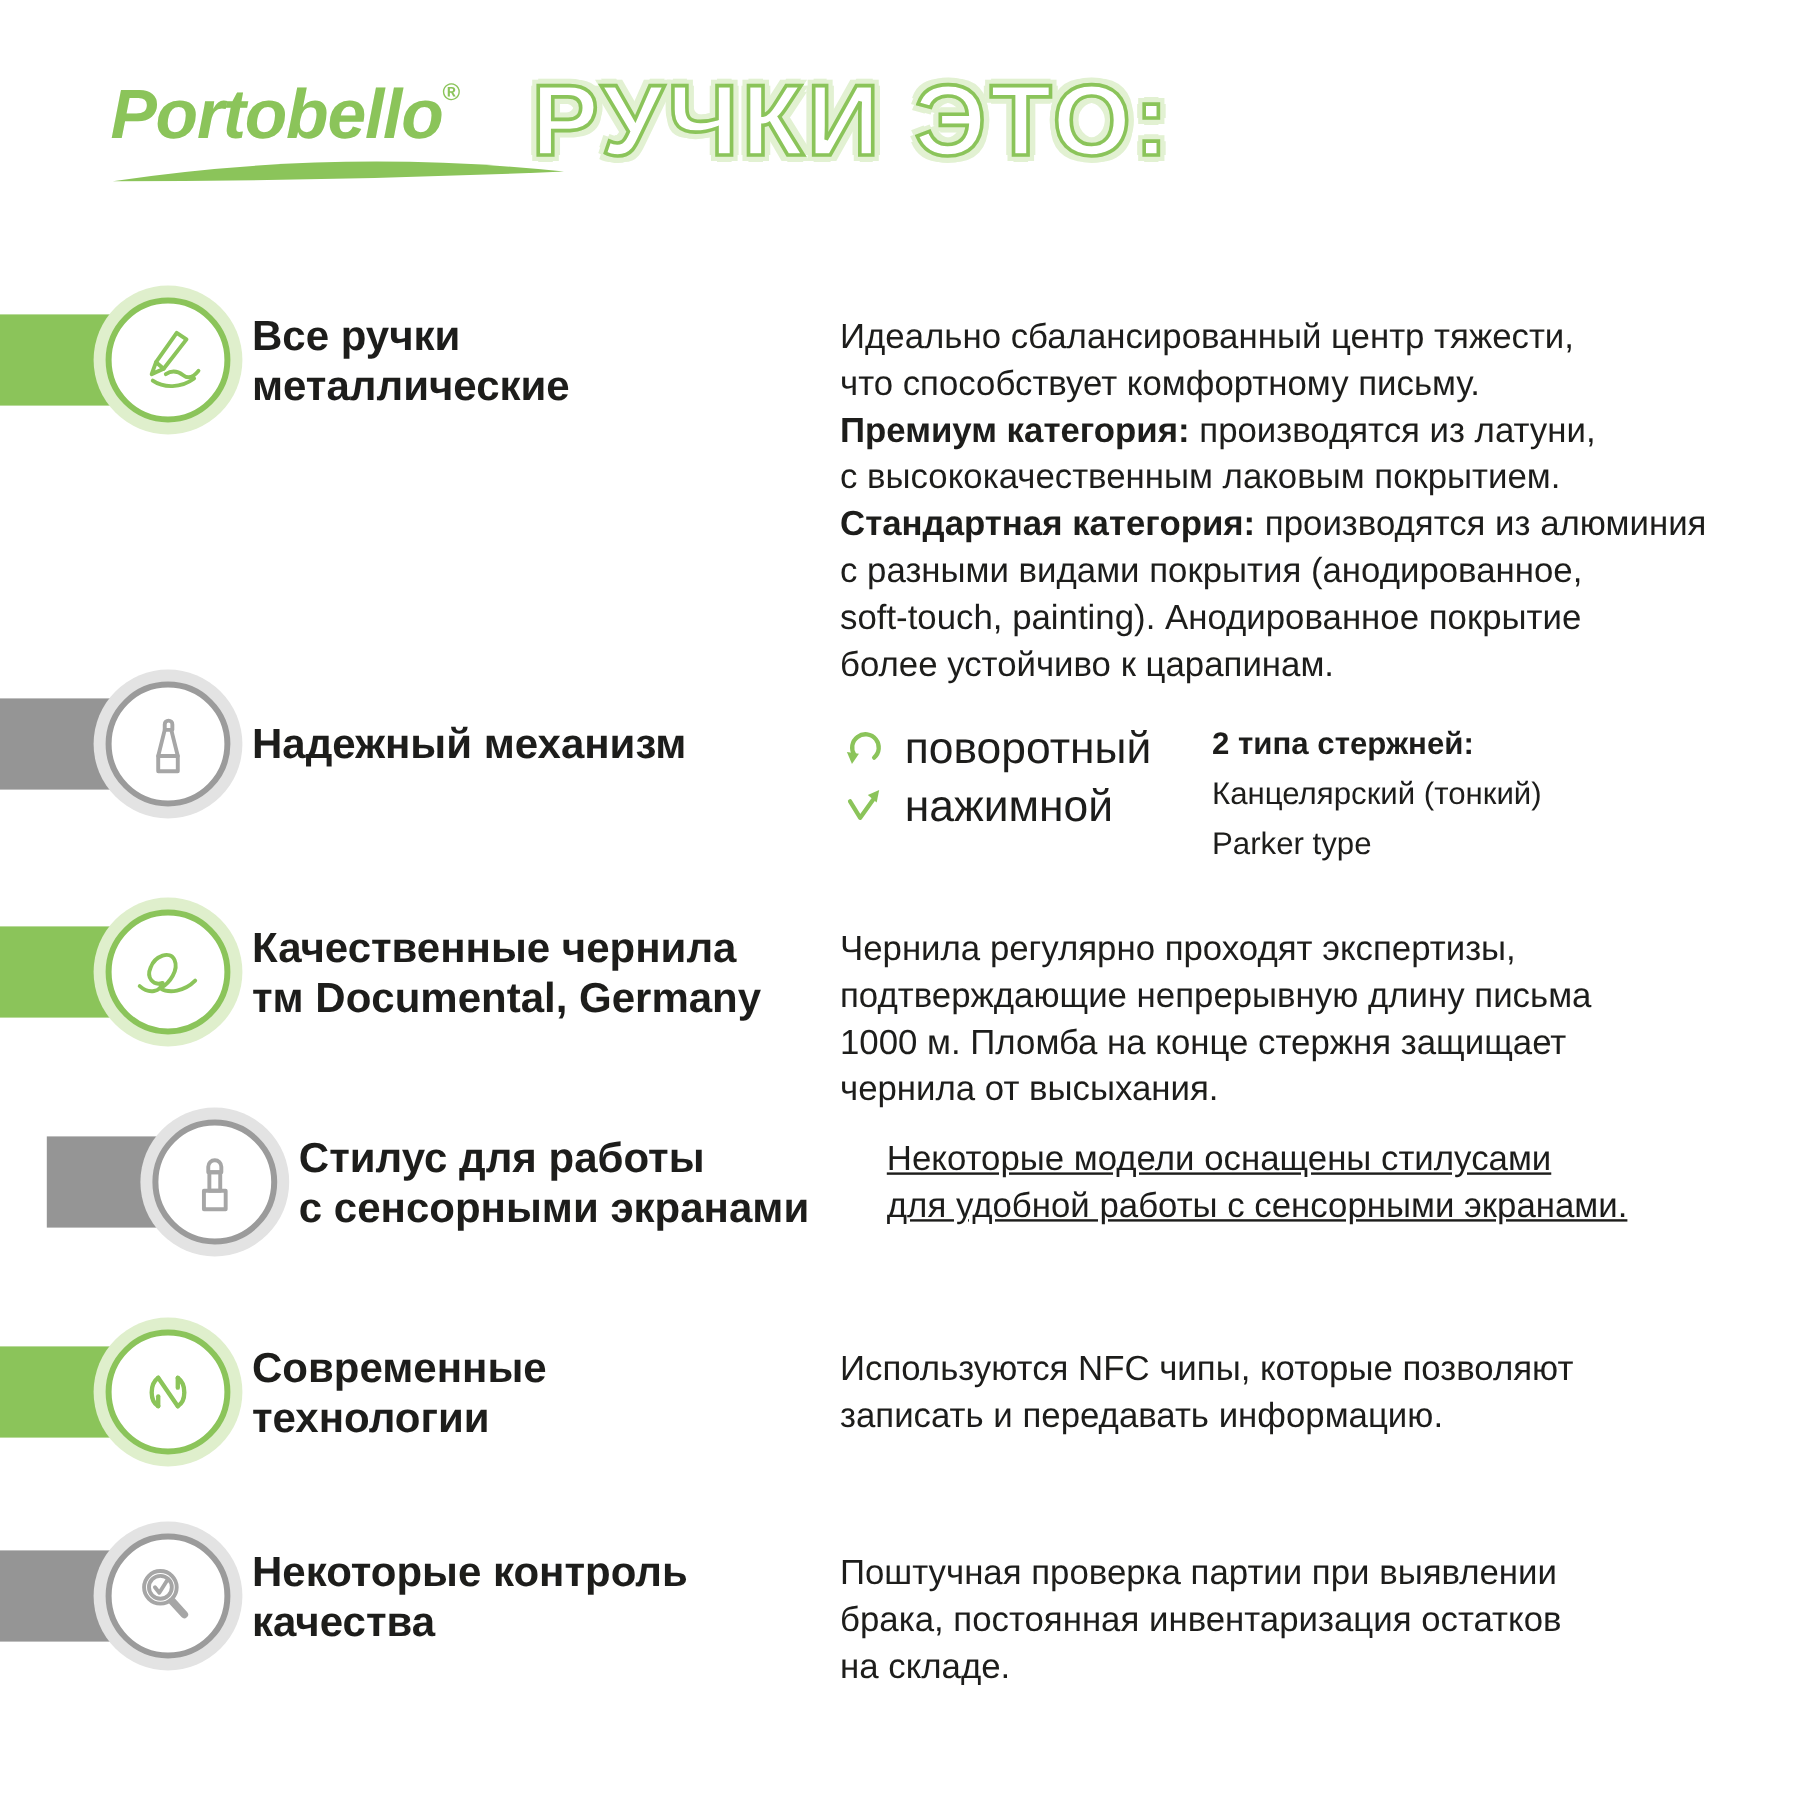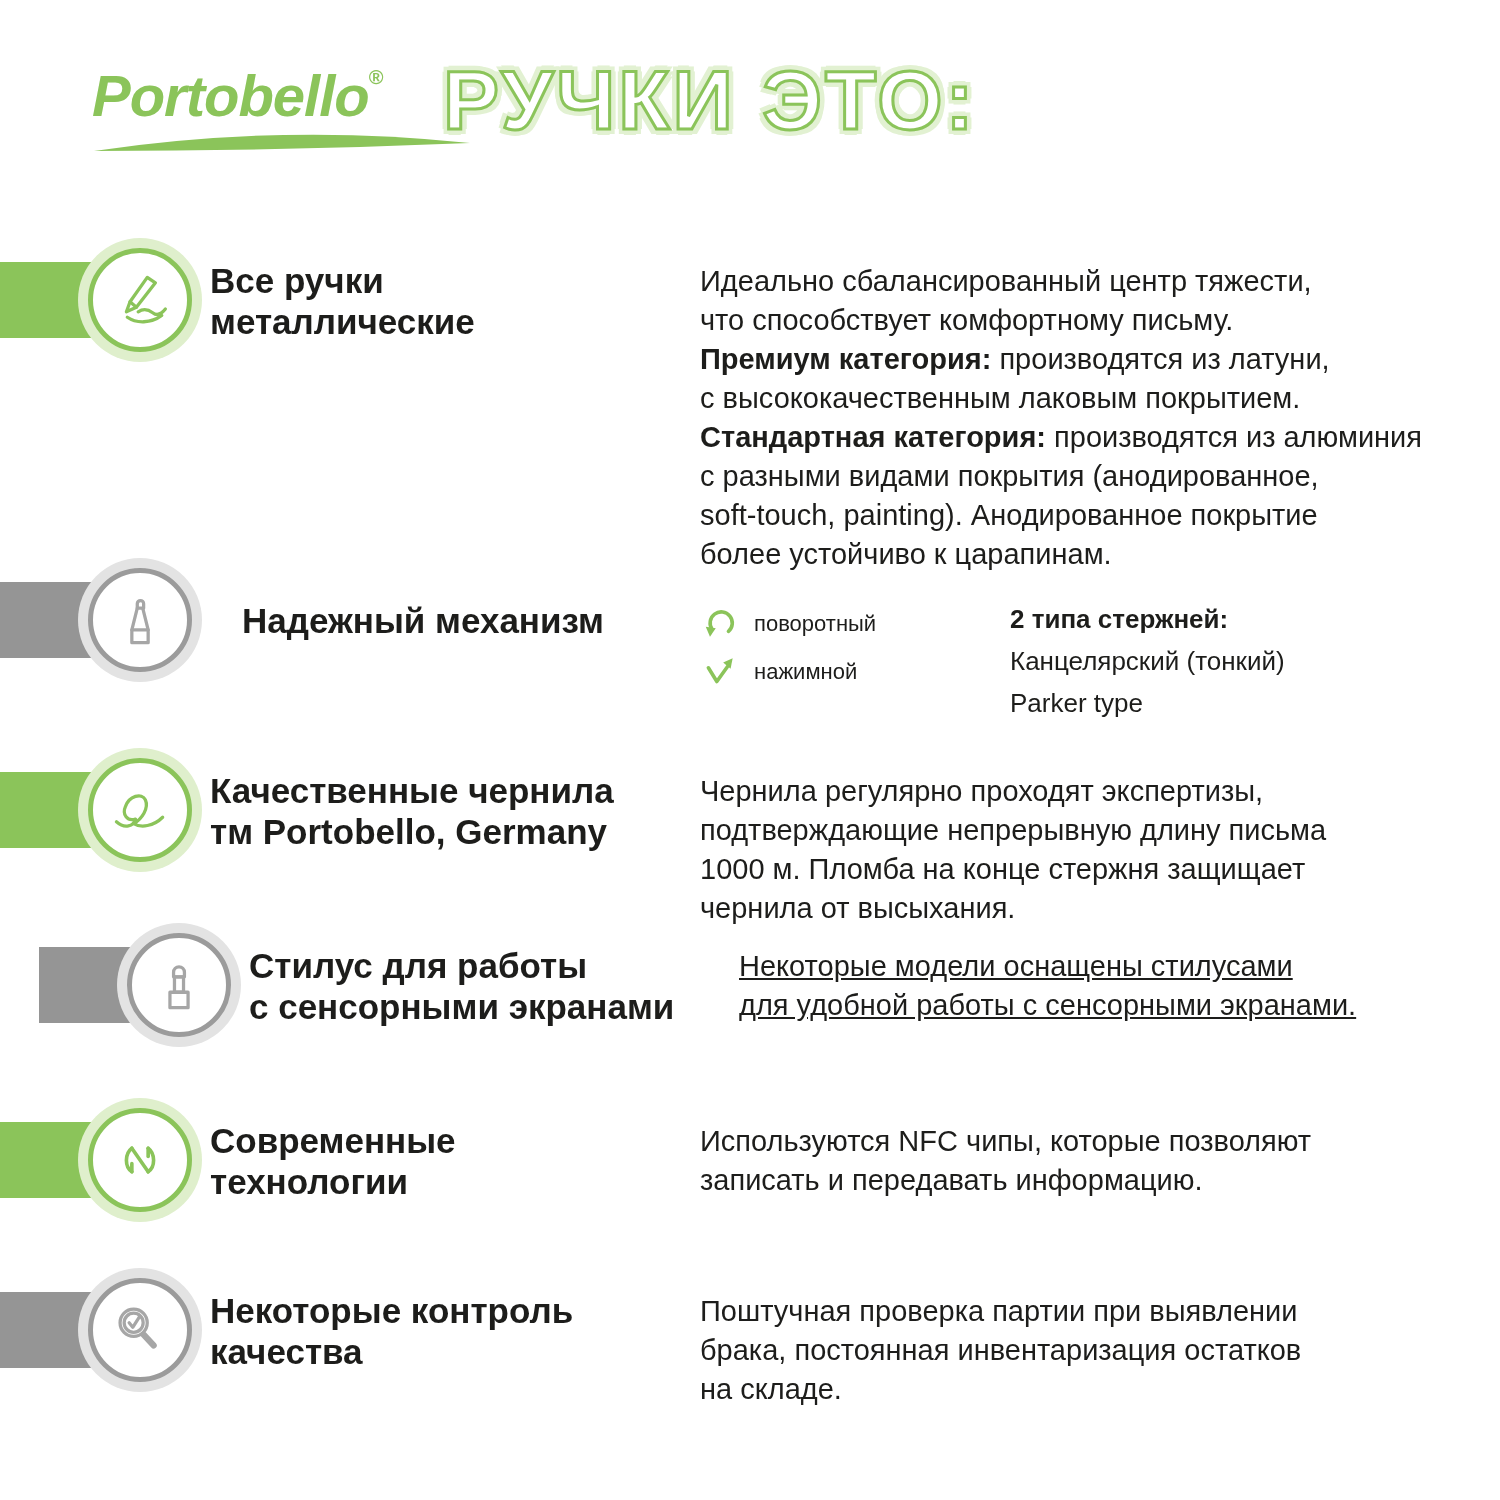--- a/index.html
+++ b/index.html
@@ -51,21 +51,21 @@
     position:absolute;left:700px;width:780px;
     font-size:29px;line-height:39px;color:#1d1d1b;
   }
   .feature-body b{font-weight:700;}
 
   
   .mech{position:absolute;left:700px;width:780px;}
   .mech-options{position:absolute;left:0;top:2px;}
   .mech-option{display:flex;align-items:center;height:48px;}
   .mech-option .opt-icon{width:40px;height:38px;flex:0 0 40px;margin-right:14px;}
-  .mech-option .opt-label{font-size:22px;color:#1d1d1b;}
+  .mech-option .opt-label{font-size:37px;color:#1d1d1b;}
   .mech-refills{position:absolute;left:310px;top:0;font-size:26px;line-height:42px;}
   .mech-refills .refill-heading{font-weight:700;}
 </style>
 </head>
 <body>
 <div class="canvas">
 
   <header>
     <div class="logo">
       <span class="logo-text">Portobello</span><sup class="logo-r">®</sup>
@@ -105,21 +105,21 @@
         <div class="accent-bar gray"></div>
         <div class="icon-circle gray">
           <span style="display: flex;">
             <svg width="58" height="58" viewBox="0 0 64 64" fill="none" stroke="#a6a6a6" stroke-width="3.6" stroke-linecap="round" stroke-linejoin="round">
               <path d="M29 14 a3.5 3.5 0 0 1 7 0 V19 H29 Z"></path>
        <path d="M29 19 L23 43 M35 19 L41 43"></path>
        <path d="M23 43 H41 V57 H23 Z"></path>
             </svg>
           </span>
         </div>
-        <h2 class="feature-title" style="top: 45px; margin-left: 32px;"><span>Надежный механизм</span></h2>
+        <h2 class="feature-title" style="top: 45px;"><span>Надежный механизм</span></h2>
         <div class="mech" style="top: 43px;">
           <div class="mech-options">
             <div class="mech-option">
               <span class="opt-icon"><svg width="40" height="38" viewBox="0 0 36 36" fill="none" stroke="#8bc45a" stroke-width="3.4" stroke-linecap="round">
          <path d="M26 25 A10.5 10.5 0 1 0 10.5 23"></path>
          <path d="M4.5 20.5 L14 22 L8.5 30 Z" fill="#8bc45a" stroke="none"></path>
        </svg></span>
               <span class="opt-label">поворотный</span>
             </div>
             <div class="mech-option">
@@ -139,21 +139,21 @@
       </section>
       <section class="feature-row" style="top: 745px;">
         <div class="accent-bar green"></div>
         <div class="icon-circle green">
           <span style="display: flex;">
             <svg width="58" height="58" viewBox="0 0 64 64" fill="none" stroke="#8bc45a" stroke-width="3.6" stroke-linecap="round" stroke-linejoin="round">
               <path d="M6 45 C15 53 25 50 27 42 C18 45 12 37 16 28 C20 17 34 12 38 21 C42 30 34 42 25 47 C33 52 47 50 57 40"></path>
             </svg>
           </span>
         </div>
-        <h2 class="feature-title" style="top: 25px;"><span>Качественные чернила</span><br><span>тм Portobello, Germany</span></h2>
+        <h2 class="feature-title" style="top: 25px;"><span>Качественные чернила</span><br><span>тм Documental, Germany</span></h2>
         <div class="feature-body" style="top: 27px;">
           <div><span>Чернила регулярно проходят экспертизы,</span></div>
           <div><span>подтверждающие непрерывную длину письма</span></div>
           <div><span>1000 м. Пломба на конце стержня защищает</span></div>
           <div><span>чернила от высыхания.</span></div>
         </div>
       </section>
       <section class="feature-row" style="top: 920px; margin-left: 39px;">
         <div class="accent-bar gray"></div>
         <div class="icon-circle gray">

